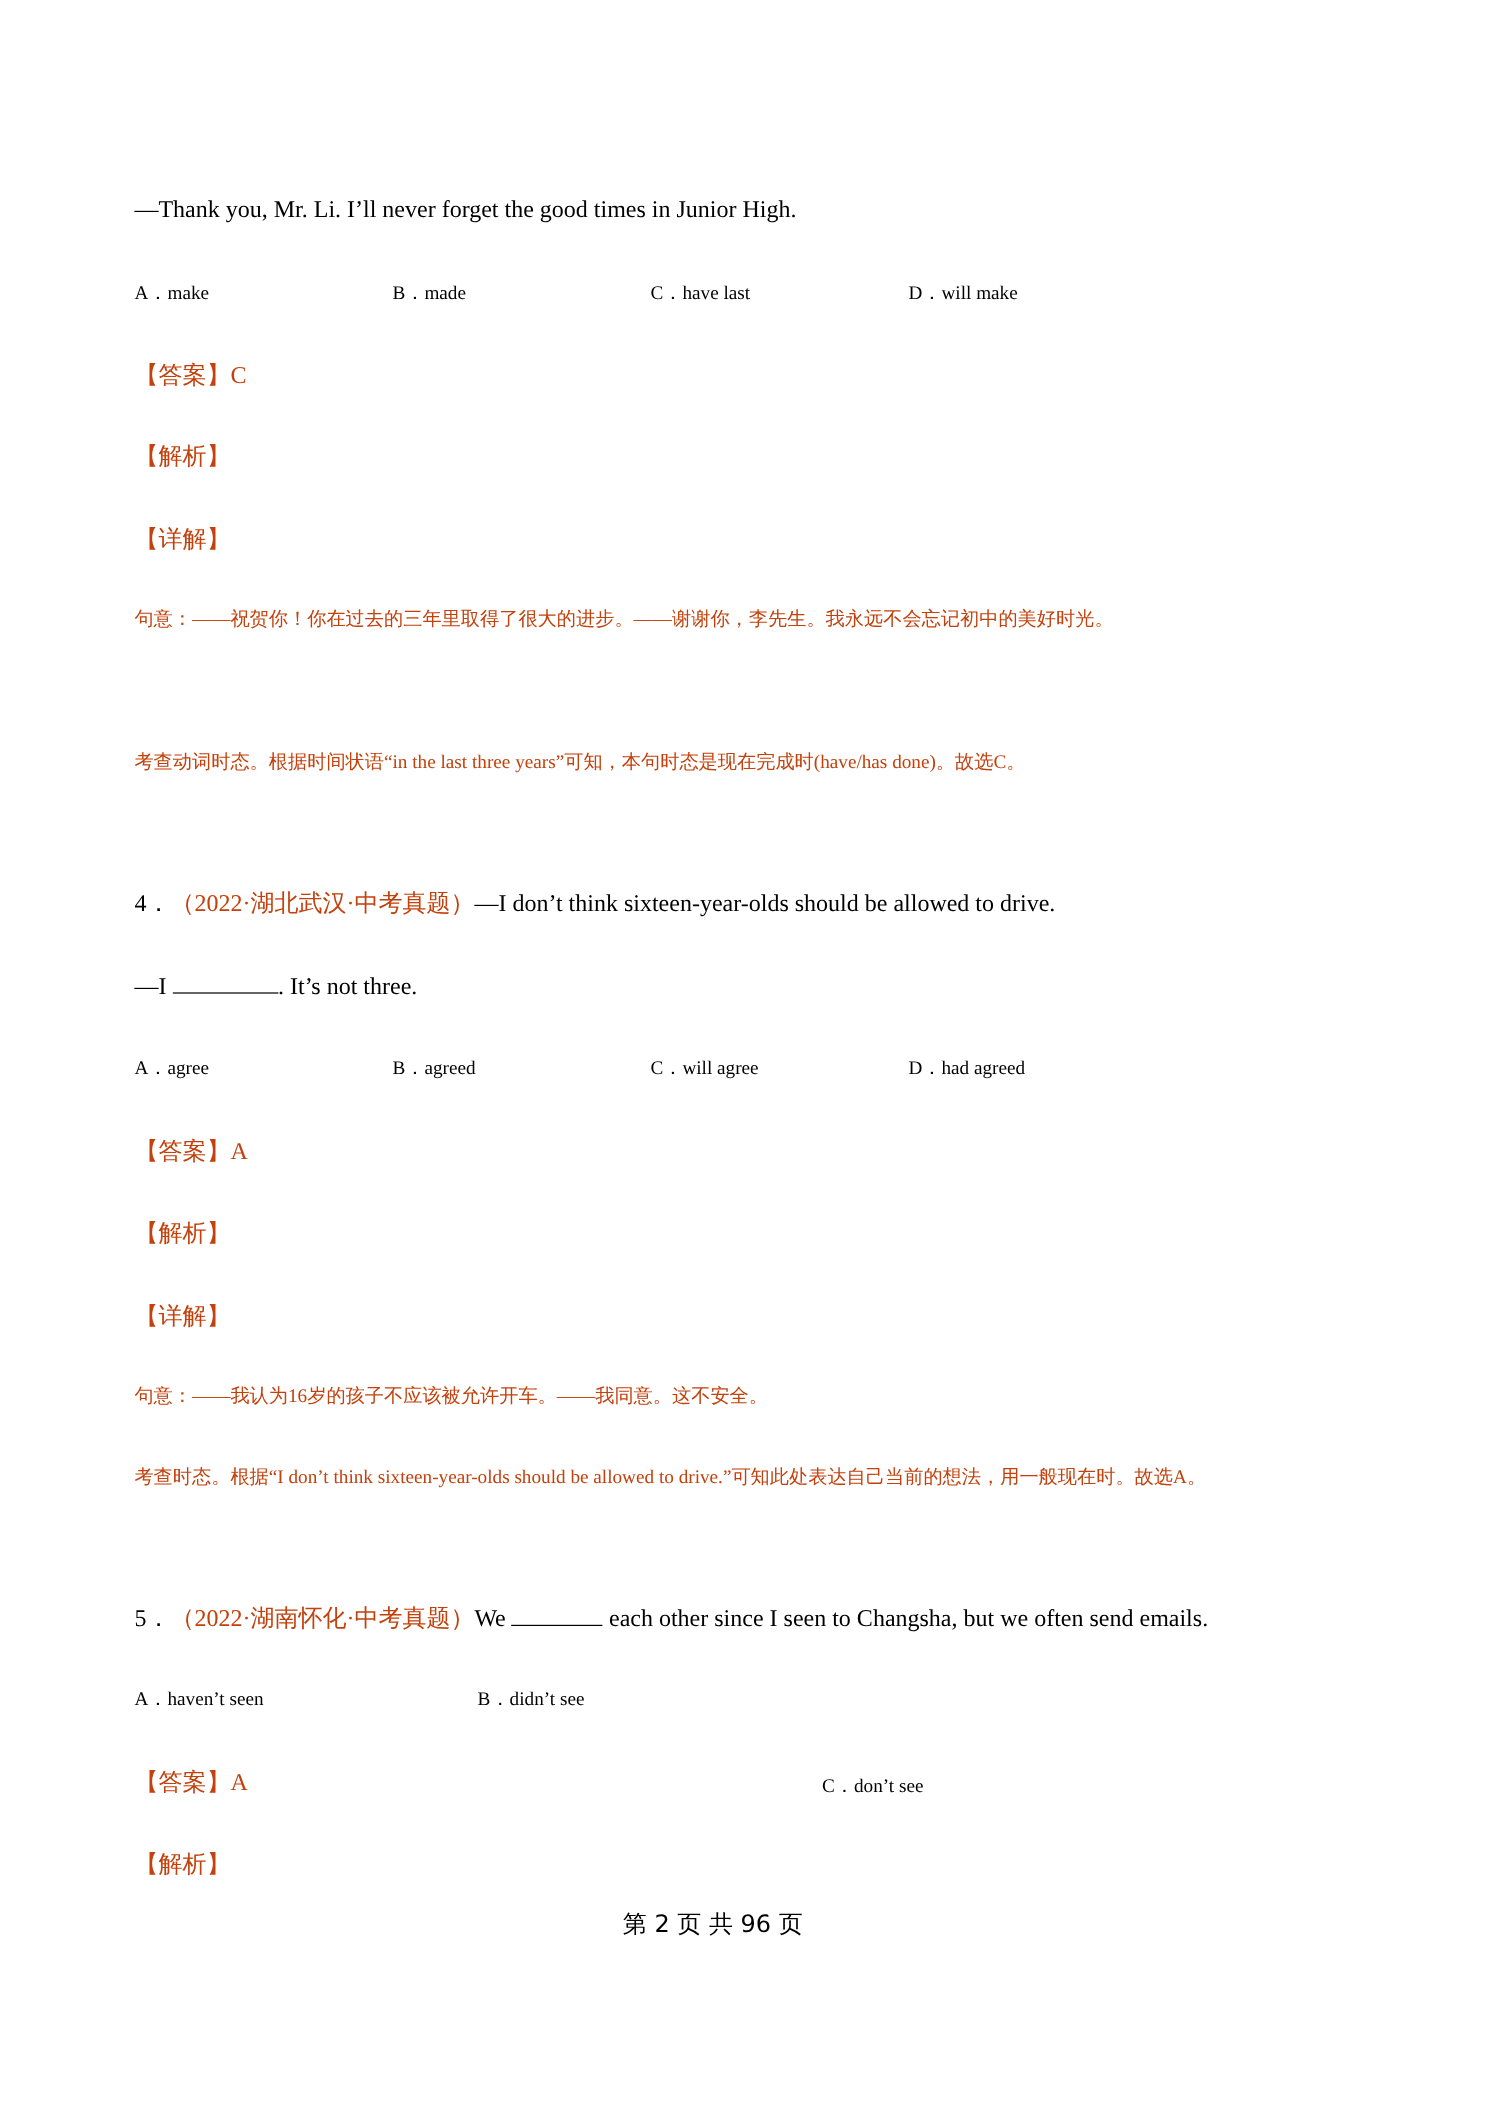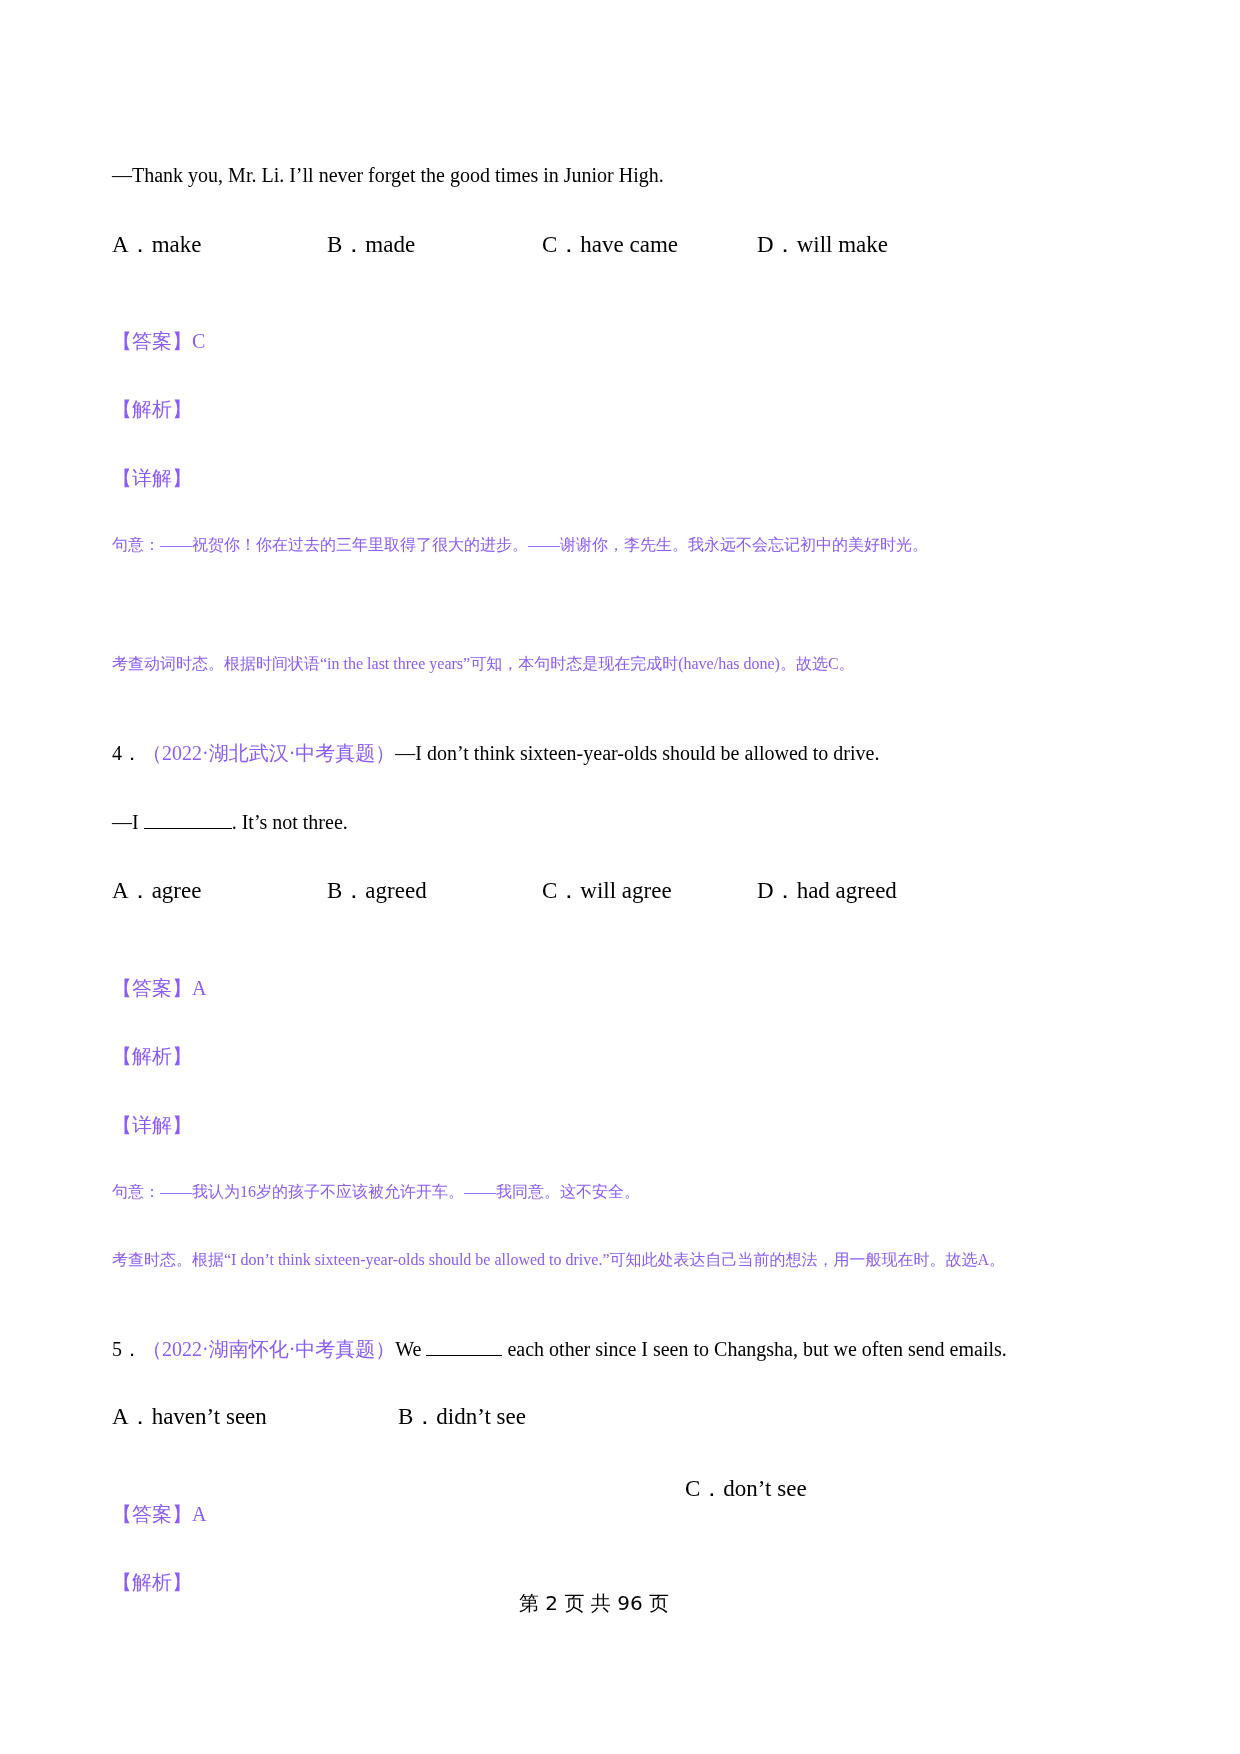--- a/index.html
+++ b/index.html
@@ -1,33 +1,33 @@
 <!DOCTYPE html>
 <html><head>
   <meta charset="utf-8">
   <style>
     html, body { margin: 0; padding: 0; background: #ffffff; }
     body { width: 1240px; height: 1754px; position: relative; overflow: hidden;
            font-family: "Liberation Serif", "DejaVu Serif", serif; color: #000; }
     .line { position: absolute; left: 112px; font-size: 20px; white-space: nowrap; line-height: 26px; }
-    .red { color: #8b5cf6; margin-top: 28px; }
+    .red { color: #c2410c; }
     .wrap { position: absolute; left: 112px; width: 1020px; font-size: 16px; line-height: 50px; white-space: normal; }
-    .opt { position: absolute; font-size: 23px; white-space: nowrap; line-height: 26px; }
+    .opt { position: absolute; font-size: 16px; white-space: nowrap; line-height: 26px; }
     .blank { display: inline-block; border-bottom: 1px solid #000; vertical-align: baseline; height: 18px; }
     .footer { position: absolute; top: 1590px; left: 0; width: 1188px; text-align: center; font-size: 20px;
               font-family: "DejaVu Sans", "Liberation Sans", sans-serif; }
   </style>
 </head>
 <body>
 
 <div class="line" style="top:162px">—Thank you, Mr. Li. I’ll never forget the good times in Junior High.</div>
 
 <div class="opt" style="top:232px; left:112px"><span>A．</span><span>make</span></div>
 <div class="opt" style="top:232px; left:327px"><span>B．</span><span>made</span></div>
-<div class="opt" style="top:232px; left:542px"><span>C．</span><span>have came</span></div>
+<div class="opt" style="top:232px; left:542px"><span>C．</span><span>have last</span></div>
 <div class="opt" style="top:232px; left:757px"><span>D．</span><span>will make</span></div>
 
 <div class="line red" style="top:300px"><span>【答案】</span><span>C</span></div>
 <div class="line red" style="top:368px">【解析】</div>
 <div class="line red" style="top:437px">【详解】</div>
 
 <div class="wrap red" style="top:492px">句意：——祝贺你！你在过去的三年里取得了很大的进步。——谢谢你，李先生。我永远不会忘记初中的美好时光。</div>
 <div class="wrap red" style="top:611px">考查动词时态。根据时间状语“in the last three years”可知，本句时态是现在完成时(have/has done)。故选C。</div>
 
 <div class="line" style="top:740px"><span>4．</span><span class="red">（2022·湖北武汉·中考真题）</span><span>—I don’t think sixteen-year-olds should be allowed to drive.</span></div>

